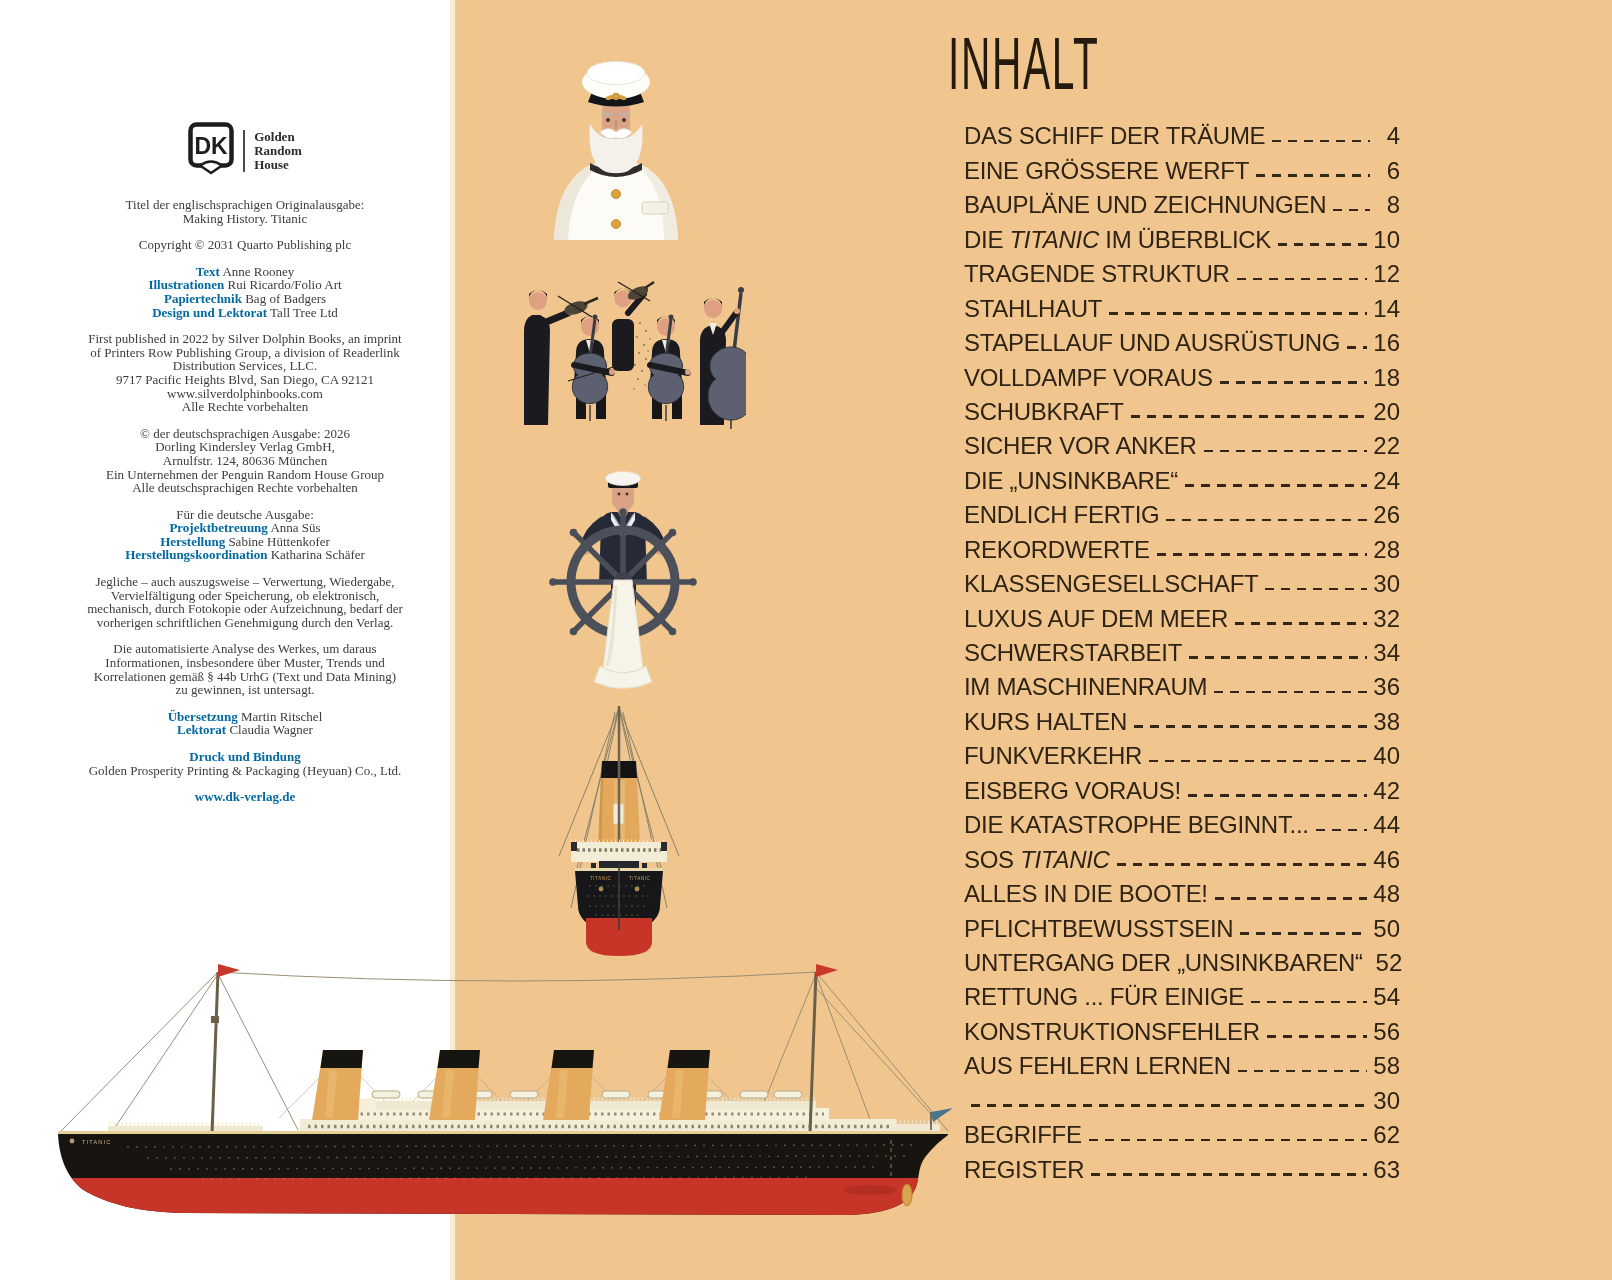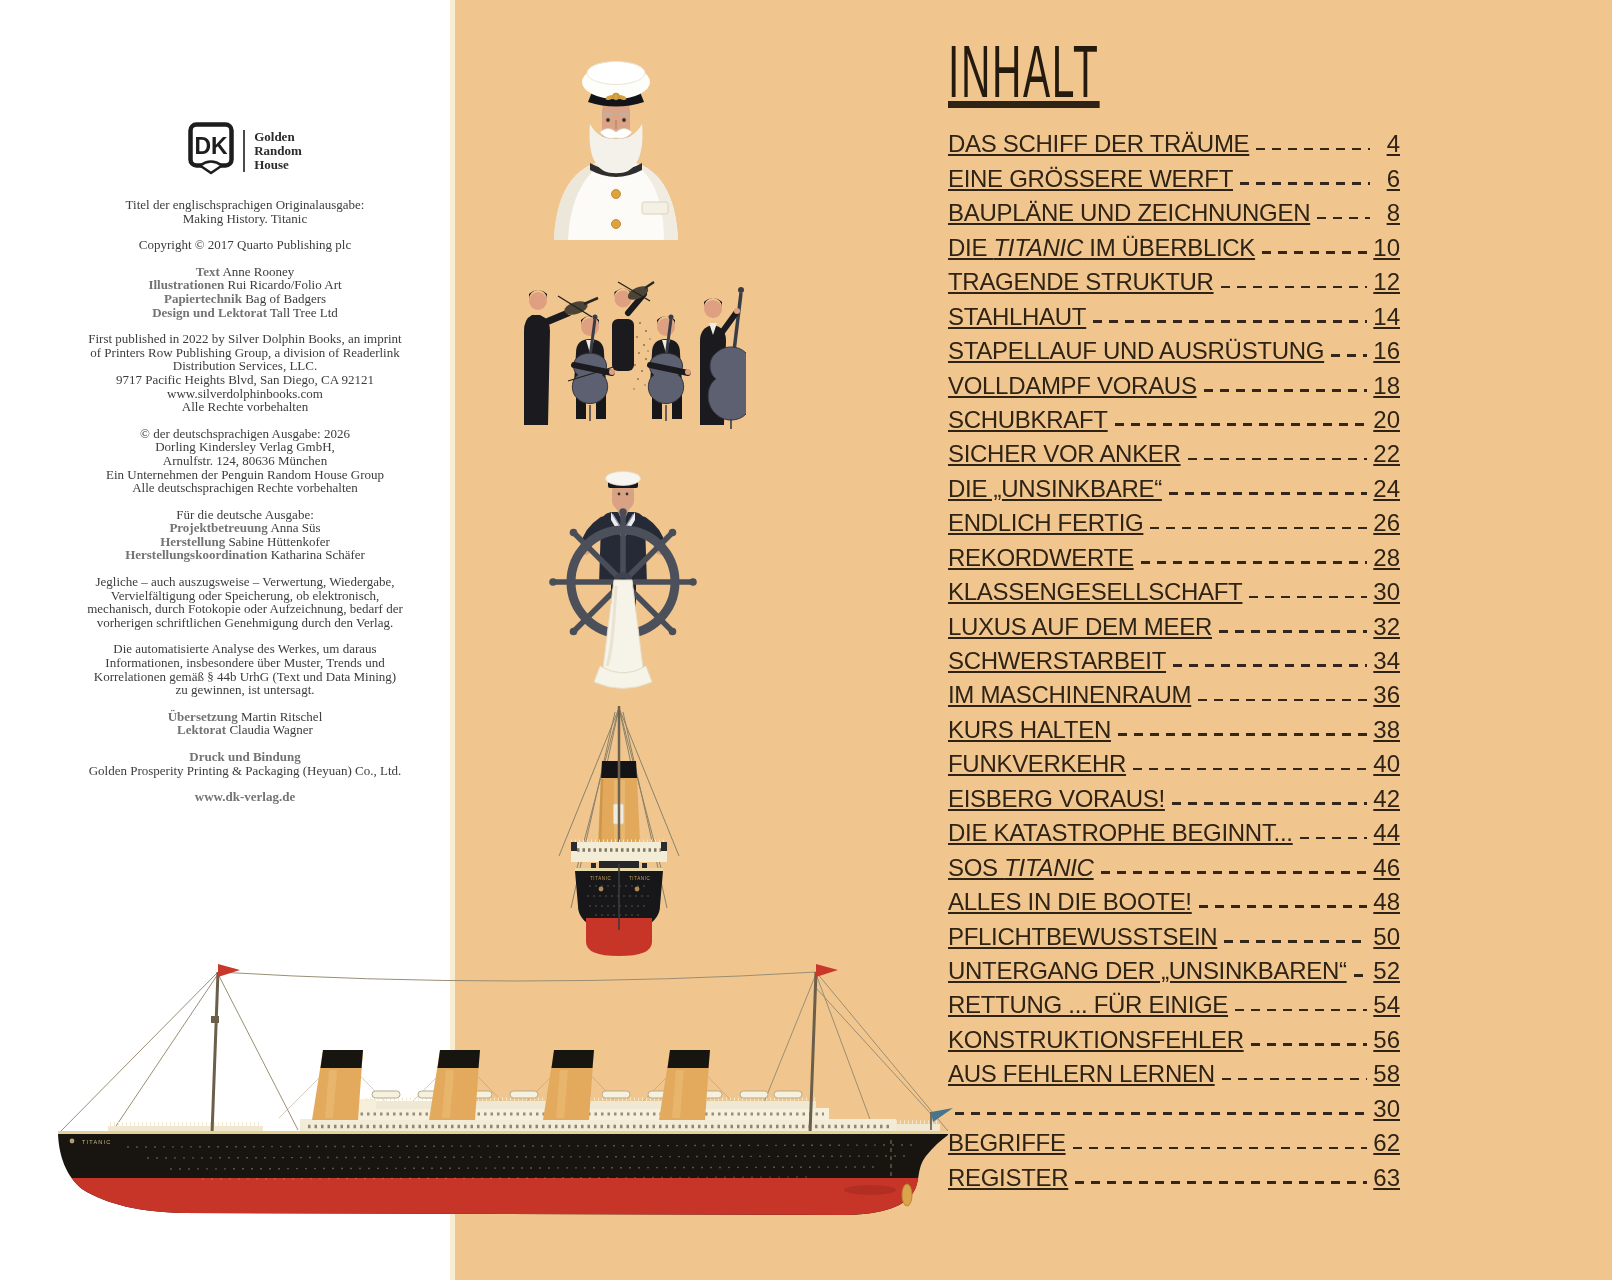--- a/index.html
+++ b/index.html
@@ -10,28 +10,28 @@
   .tan-panel{position:absolute;left:450px;top:0;width:1162px;height:1280px;
     background:#f0c68e;border-left:5px solid #f8ecd3;box-sizing:border-box;}
 
   
   .left-page{position:absolute;left:75px;top:0;width:340px;text-align:center;color:#3c3c3c;}
   .logo-row{display:flex;justify-content:center;align-items:center;gap:9px;
     margin-top:122px;margin-bottom:18px;}
   .prh{ text-align:left;font-family:"Liberation Serif",serif;font-weight:bold;
     font-size:13px;line-height:14px;color:#2b2b2b;border-left:2px solid #4a4a4a;padding-left:9px;}
   .imprint-block{font-size:13px;line-height:13.6px;margin:0 0 13px 0;}
-  .imprint-block b{color:#737373;}
+  .imprint-block b{color:#0369a1;}
 
   
-  .right-col{position:absolute;left:948px;top:36px;width:452px;
-    font-family:"Liberation Sans", sans-serif;color:#2f2315;text-decoration:underline;}
+  .right-col{position:absolute;left:948px;top:28px;width:452px;
+    font-family:"Liberation Sans", sans-serif;color:#2f2315;}
   .inhalt{font-size:74px;line-height:72px;font-weight:400;letter-spacing:3px;
     transform:scaleX(0.55);transform-origin:left top;margin:0;white-space:nowrap;color:#241a0e;}
-  .toc{margin-top:15px;}
+  .toc{margin-top:15px;margin-left:16px;}
   .toc-row{display:flex;align-items:flex-end;height:34.45px;}
   .toc-label{font-size:24px;line-height:27px;letter-spacing:-0.3px;white-space:nowrap;}
   .toc-label i{font-style:italic;}
   .leader{flex:1;height:2.6px;margin:0 6px 7px 7px;
     background:repeating-linear-gradient(90deg,#33261a 0 9px,transparent 9px 16px);}
   .toc-page{font-size:24px;line-height:27px;min-width:24px;text-align:right;}
 
   
   .illus{position:absolute;}
   .illus svg{display:block;}
@@ -56,21 +56,21 @@
       </svg>
     </span>
     <div class="prh">
       <div>Golden</div>
       <div>Random</div>
       <div>House</div>
     </div>
   </div>
   <div id="imprint-blocks">
       <p class="imprint-block">Titel der englischsprachigen Originalausgabe:<br>Making History. Titanic</p>
-      <p class="imprint-block">Copyright © 2017 Quarto Publishing plc</p>
+      <p class="imprint-block">Copyright © 2031 Quarto Publishing plc</p>
       <p class="imprint-block"><b>Text</b> Anne Rooney<br><b>Illustrationen</b> Rui Ricardo/Folio Art<br><b>Papiertechnik</b> Bag of Badgers<br><b>Design und Lektorat</b> Tall Tree Ltd</p>
       <p class="imprint-block">First published in 2022 by Silver Dolphin Books, an imprint<br>of Printers Row Publishing Group, a division of Readerlink<br>Distribution Services, LLC.<br>9717 Pacific Heights Blvd, San Diego, CA 92121<br>www.silverdolphinbooks.com<br>Alle Rechte vorbehalten</p>
       <p class="imprint-block">© der deutschsprachigen Ausgabe: 2026<br>Dorling Kindersley Verlag GmbH,<br>Arnulfstr. 124, 80636 München<br>Ein Unternehmen der Penguin Random House Group<br>Alle deutschsprachigen Rechte vorbehalten</p>
       <p class="imprint-block">Für die deutsche Ausgabe:<br><b>Projektbetreuung</b> Anna Süs<br><b>Herstellung</b> Sabine Hüttenkofer<br><b>Herstellungskoordination</b> Katharina Schäfer</p>
       <p class="imprint-block">Jegliche – auch auszugsweise – Verwertung, Wiedergabe,<br>Vervielfältigung oder Speicherung, ob elektronisch,<br>mechanisch, durch Fotokopie oder Aufzeichnung, bedarf der<br>vorherigen schriftlichen Genehmigung durch den Verlag.</p>
       <p class="imprint-block">Die automatisierte Analyse des Werkes, um daraus<br>Informationen, insbesondere über Muster, Trends und<br>Korrelationen gemäß § 44b UrhG (Text und Data Mining)<br>zu gewinnen, ist untersagt.</p>
       <p class="imprint-block"><b>Übersetzung</b> Martin Ritschel<br><b>Lektorat</b> Claudia Wagner</p>
       <p class="imprint-block"><b>Druck und Bindung</b><br>Golden Prosperity Printing &amp; Packaging (Heyuan) Co., Ltd.</p>
       <p class="imprint-block"><b>www.dk-verlag.de</b></p>
     </div>

